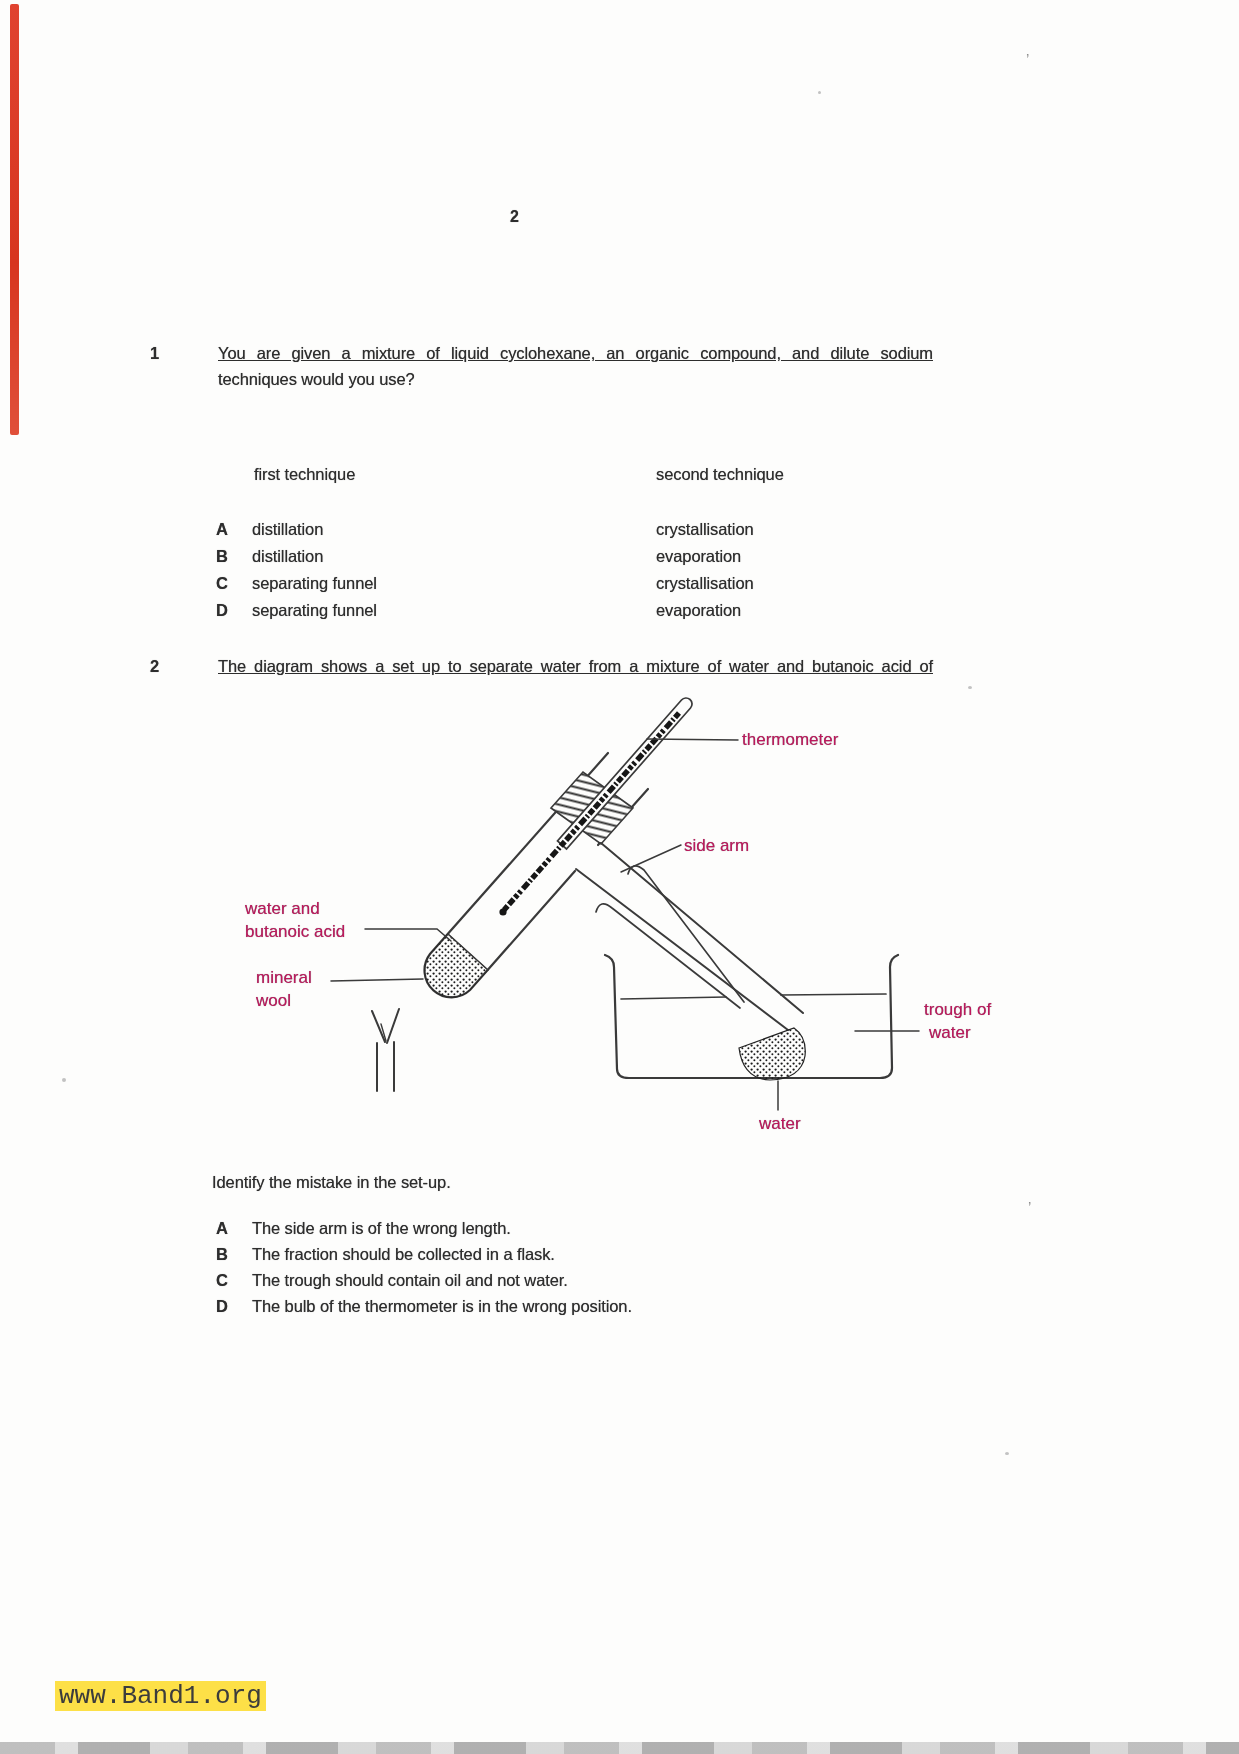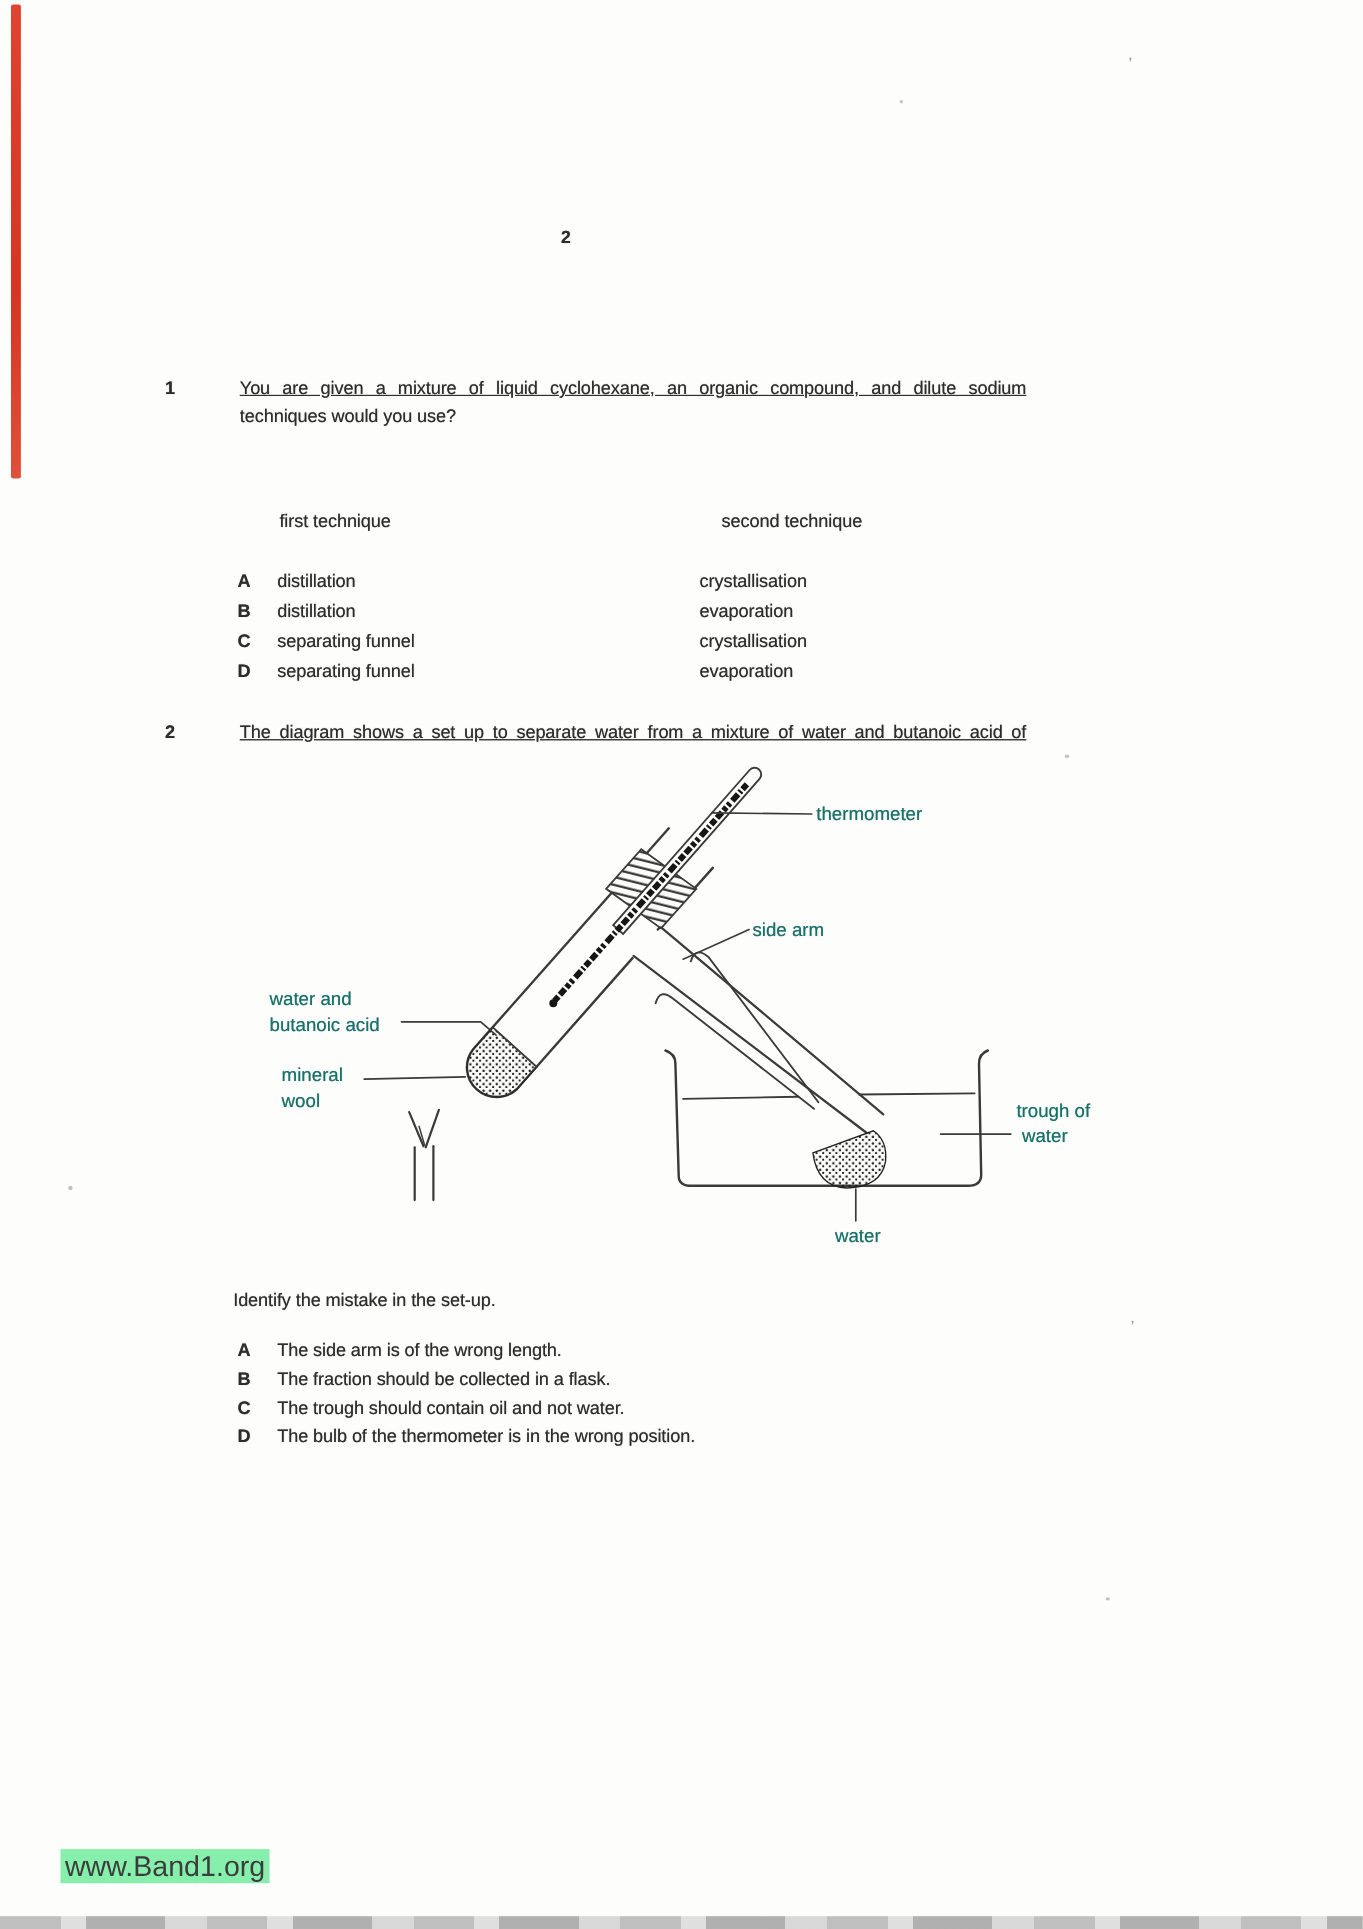--- a/index.html
+++ b/index.html
@@ -13,29 +13,29 @@
   .abs{position:absolute;}
   .txt{font-size:16.5px;line-height:26px;letter-spacing:-0.1px;color:#2d2d2d;
        text-shadow:0 0 0.7px rgba(60,60,60,.75);}
   .bold{font-weight:bold;}
   .para{width:715px;}
   .para .just{text-align:justify;text-align-last:justify;text-decoration:underline;}
   .qnum{font-weight:bold;}
   .optrow{position:absolute;height:26px;width:820px;}
   .optrow .letter{position:absolute;left:0;font-weight:bold;}
   .optrow .c1{position:absolute;left:36px;}
-  .optrow .c2{position:absolute;left:420px;}
-  .dlabel{position:absolute;font-size:17px;line-height:23px;color:#0f766e;
+  .optrow .c2{position:absolute;left:440px;}
+  .dlabel{position:absolute;font-size:17px;line-height:23px;color:#be185d;
           text-shadow:0 0 0.7px rgba(60,60,60,.7);white-space:nowrap;}
   .stripe{position:absolute;left:10px;top:4px;width:9px;height:431px;
           background:linear-gradient(180deg,#e04330 0%,#d7351f 60%,#e0503a 100%);
           border-radius:2px;}
   .watermark{position:absolute;left:55px;top:1681px;
-     font-family:Liberation Sans, sans-serif;font-size:26px;color:#3c3c3c;
-     background:#86efac;padding:0 4px;}
+     font-family:Liberation Mono, monospace;font-size:26px;color:#3c3c3c;
+     background:#fde047;padding:0 4px;}
   .botband{position:absolute;left:0;top:1742px;width:1239px;height:12px;opacity:.8;
      background-image:repeating-linear-gradient(90deg,
         #b0b0b0 0px,#b0b0b0 55px,#d8d8d8 55px,#d8d8d8 78px,
         #9d9d9d 78px,#9d9d9d 150px,#cfcfcf 150px,#cfcfcf 188px);}
   .speck{position:absolute;border-radius:50%;background:#c2c2c2;}
   .apos{position:absolute;color:#8e8e8e;font-size:15px;font-family:"Liberation Sans",sans-serif;}
 </style>
 </head>
 <body>
 

